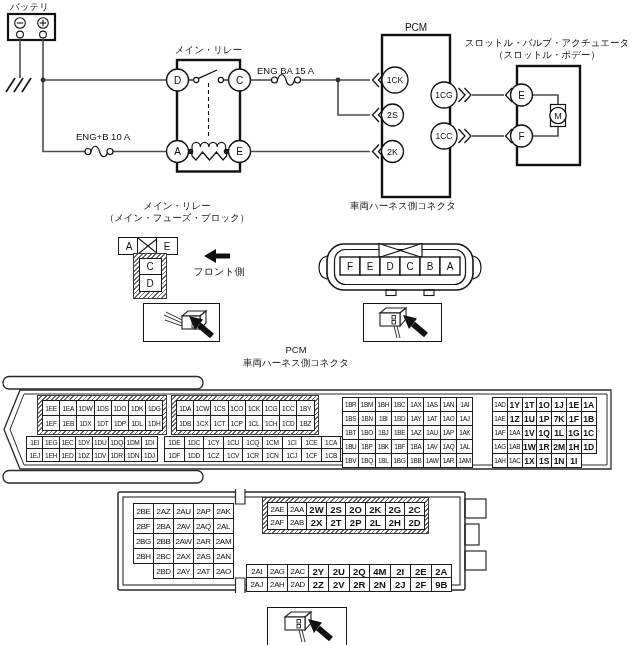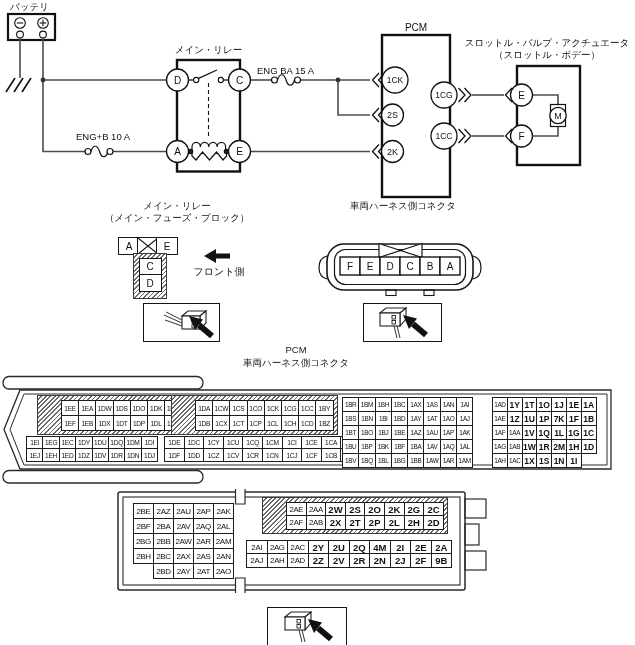--- a/index.html
+++ b/index.html
@@ -15,21 +15,21 @@
   .pin-grid{position:absolute;display:grid;
             grid-template-columns:repeat(var(--cols),var(--cw));
             grid-auto-rows:var(--rh);}
   .pin-cell{border:1px solid #1c1c1c;margin:0 -1px -1px 0;background:#fff;
             display:flex;align-items:center;justify-content:center;
             font-size:var(--fs,7px);letter-spacing:-0.3px;color:#101010;overflow:hidden;}
   .pin-cell.lg{font-size:var(--fslg,9px);font-weight:600;letter-spacing:0;}
   .pin-cell.empty{visibility:hidden;}
   .hatch{position:absolute;padding:4px;border:1px solid #3a3a3a;
          background:repeating-linear-gradient(135deg,#ffffff 0 2px,#6b6b6b 2px 3.2px);}
-  .hatch .pin-grid{position:static;margin-left:19px;}
+  .hatch .pin-grid{position:static;}
   .photo{position:absolute;border:1.6px solid #141414;background:#fff;}
 </style>
 </head>
 <body>
 
 <div id="stage">
 
   <svg class="abs" style="left:0;top:0" width="635" height="200" viewBox="0 0 635 200">
 
     <text x="10" y="10" font-size="9.5">バッテリ</text>
@@ -471,21 +471,21 @@
         <div class="pin-cell">2AF</div>
         <div class="pin-cell">2AB</div>
         <div class="pin-cell lg">2X</div>
         <div class="pin-cell lg">2T</div>
         <div class="pin-cell lg">2P</div>
         <div class="pin-cell lg">2L</div>
         <div class="pin-cell lg">2H</div>
         <div class="pin-cell lg">2D</div>
       </div>
   </div>
-  <div class="pin-grid" style="left: 246px; top: 540px; --cw: 20.5px; --rh: 13.4px; --fs: 7.8px; --fslg: 9.5px; --cols: 10;">
+  <div class="pin-grid" style="left: 246px; top: 564px; --cw: 20.5px; --rh: 13.4px; --fs: 7.8px; --fslg: 9.5px; --cols: 10;">
       <div class="pin-cell">2AI</div>
       <div class="pin-cell">2AG</div>
       <div class="pin-cell">2AC</div>
       <div class="pin-cell lg">2Y</div>
       <div class="pin-cell lg">2U</div>
       <div class="pin-cell lg">2Q</div>
       <div class="pin-cell lg">4M</div>
       <div class="pin-cell lg">2I</div>
       <div class="pin-cell lg">2E</div>
       <div class="pin-cell lg">2A</div>

